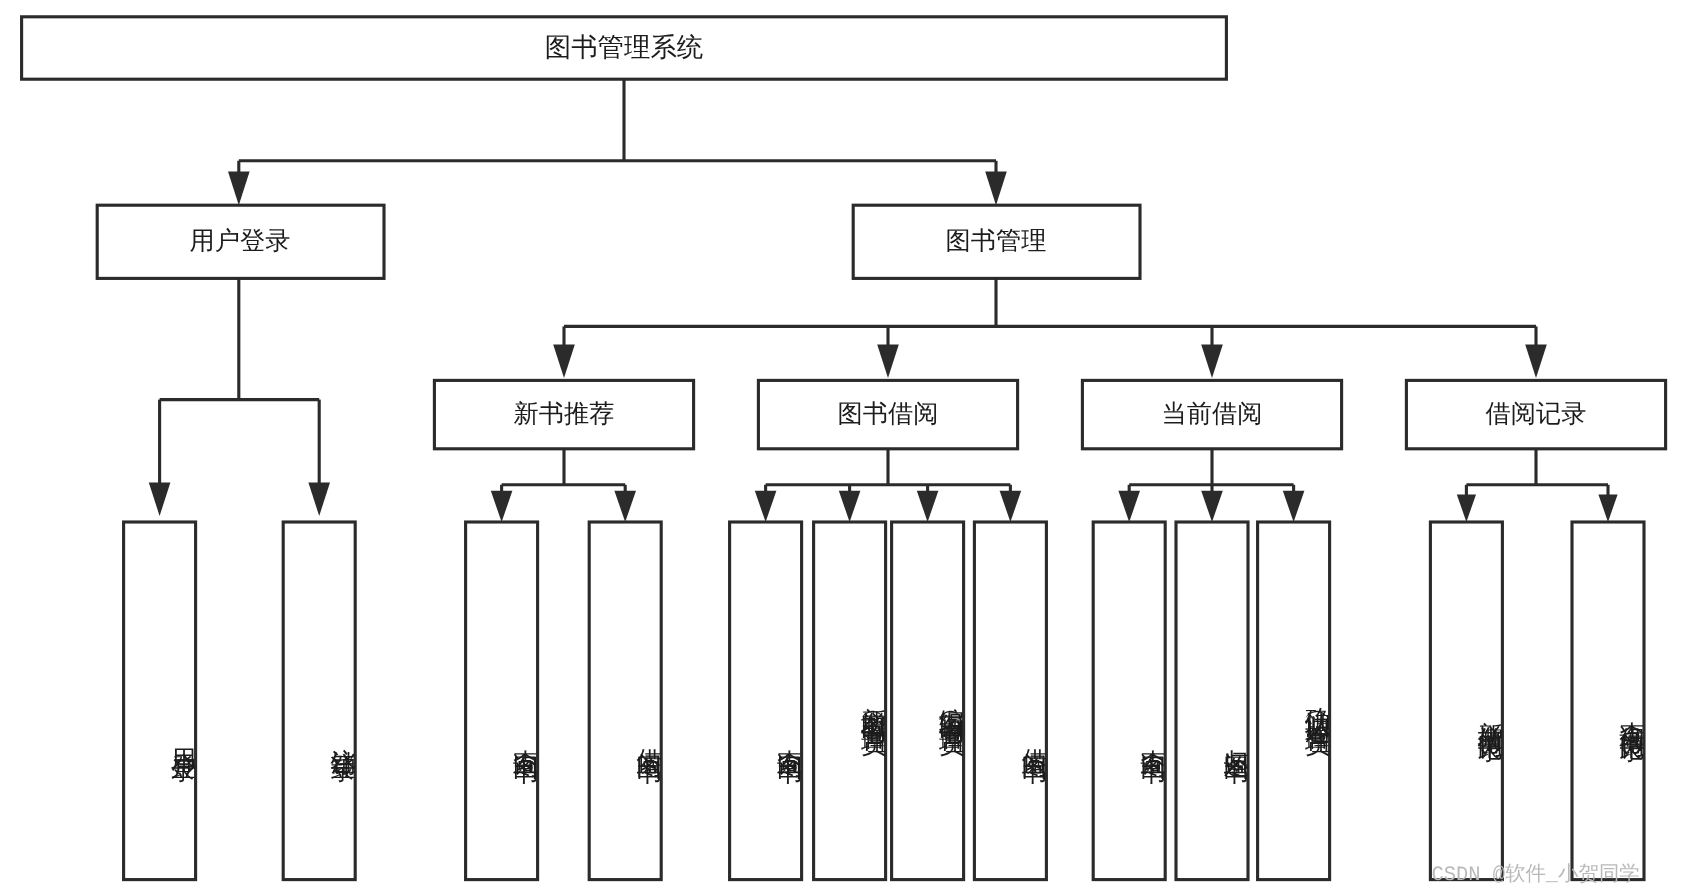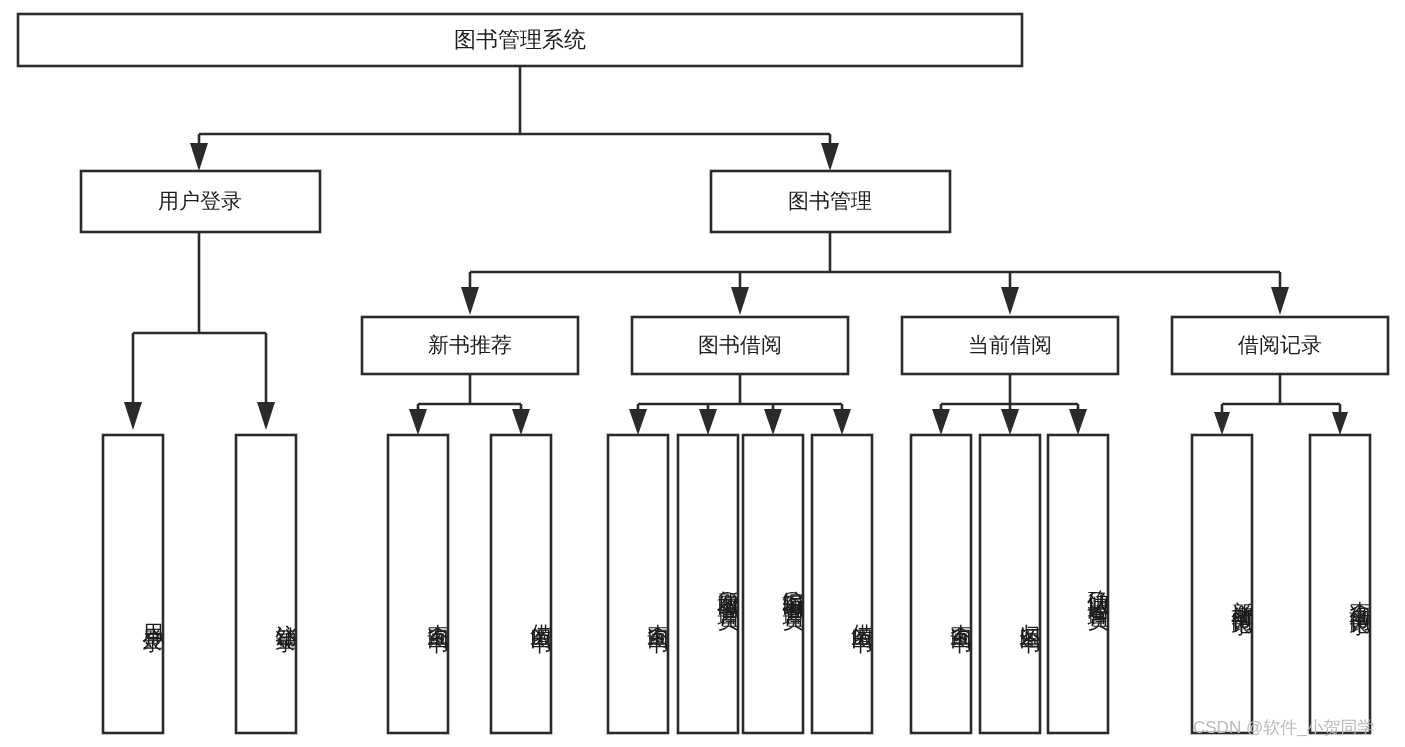--- a/index.html
+++ b/index.html
@@ -61,21 +61,21 @@
     letter-spacing: 3px;
     line-height: 1;
     white-space: nowrap;
     display: flex;
     align-items: flex-start;
     justify-content: center;
     pointer-events: none;
   }
   .watermark {
     position: absolute;
-    font-family: Liberation Sans, sans-serif;
+    font-family: Liberation Mono, monospace;
     font-size: 17px;
     color: #b9b9b9;
     white-space: nowrap;
   }
 </style>
 </head>
 <body>
 
 <div id="diagram-root">
 

